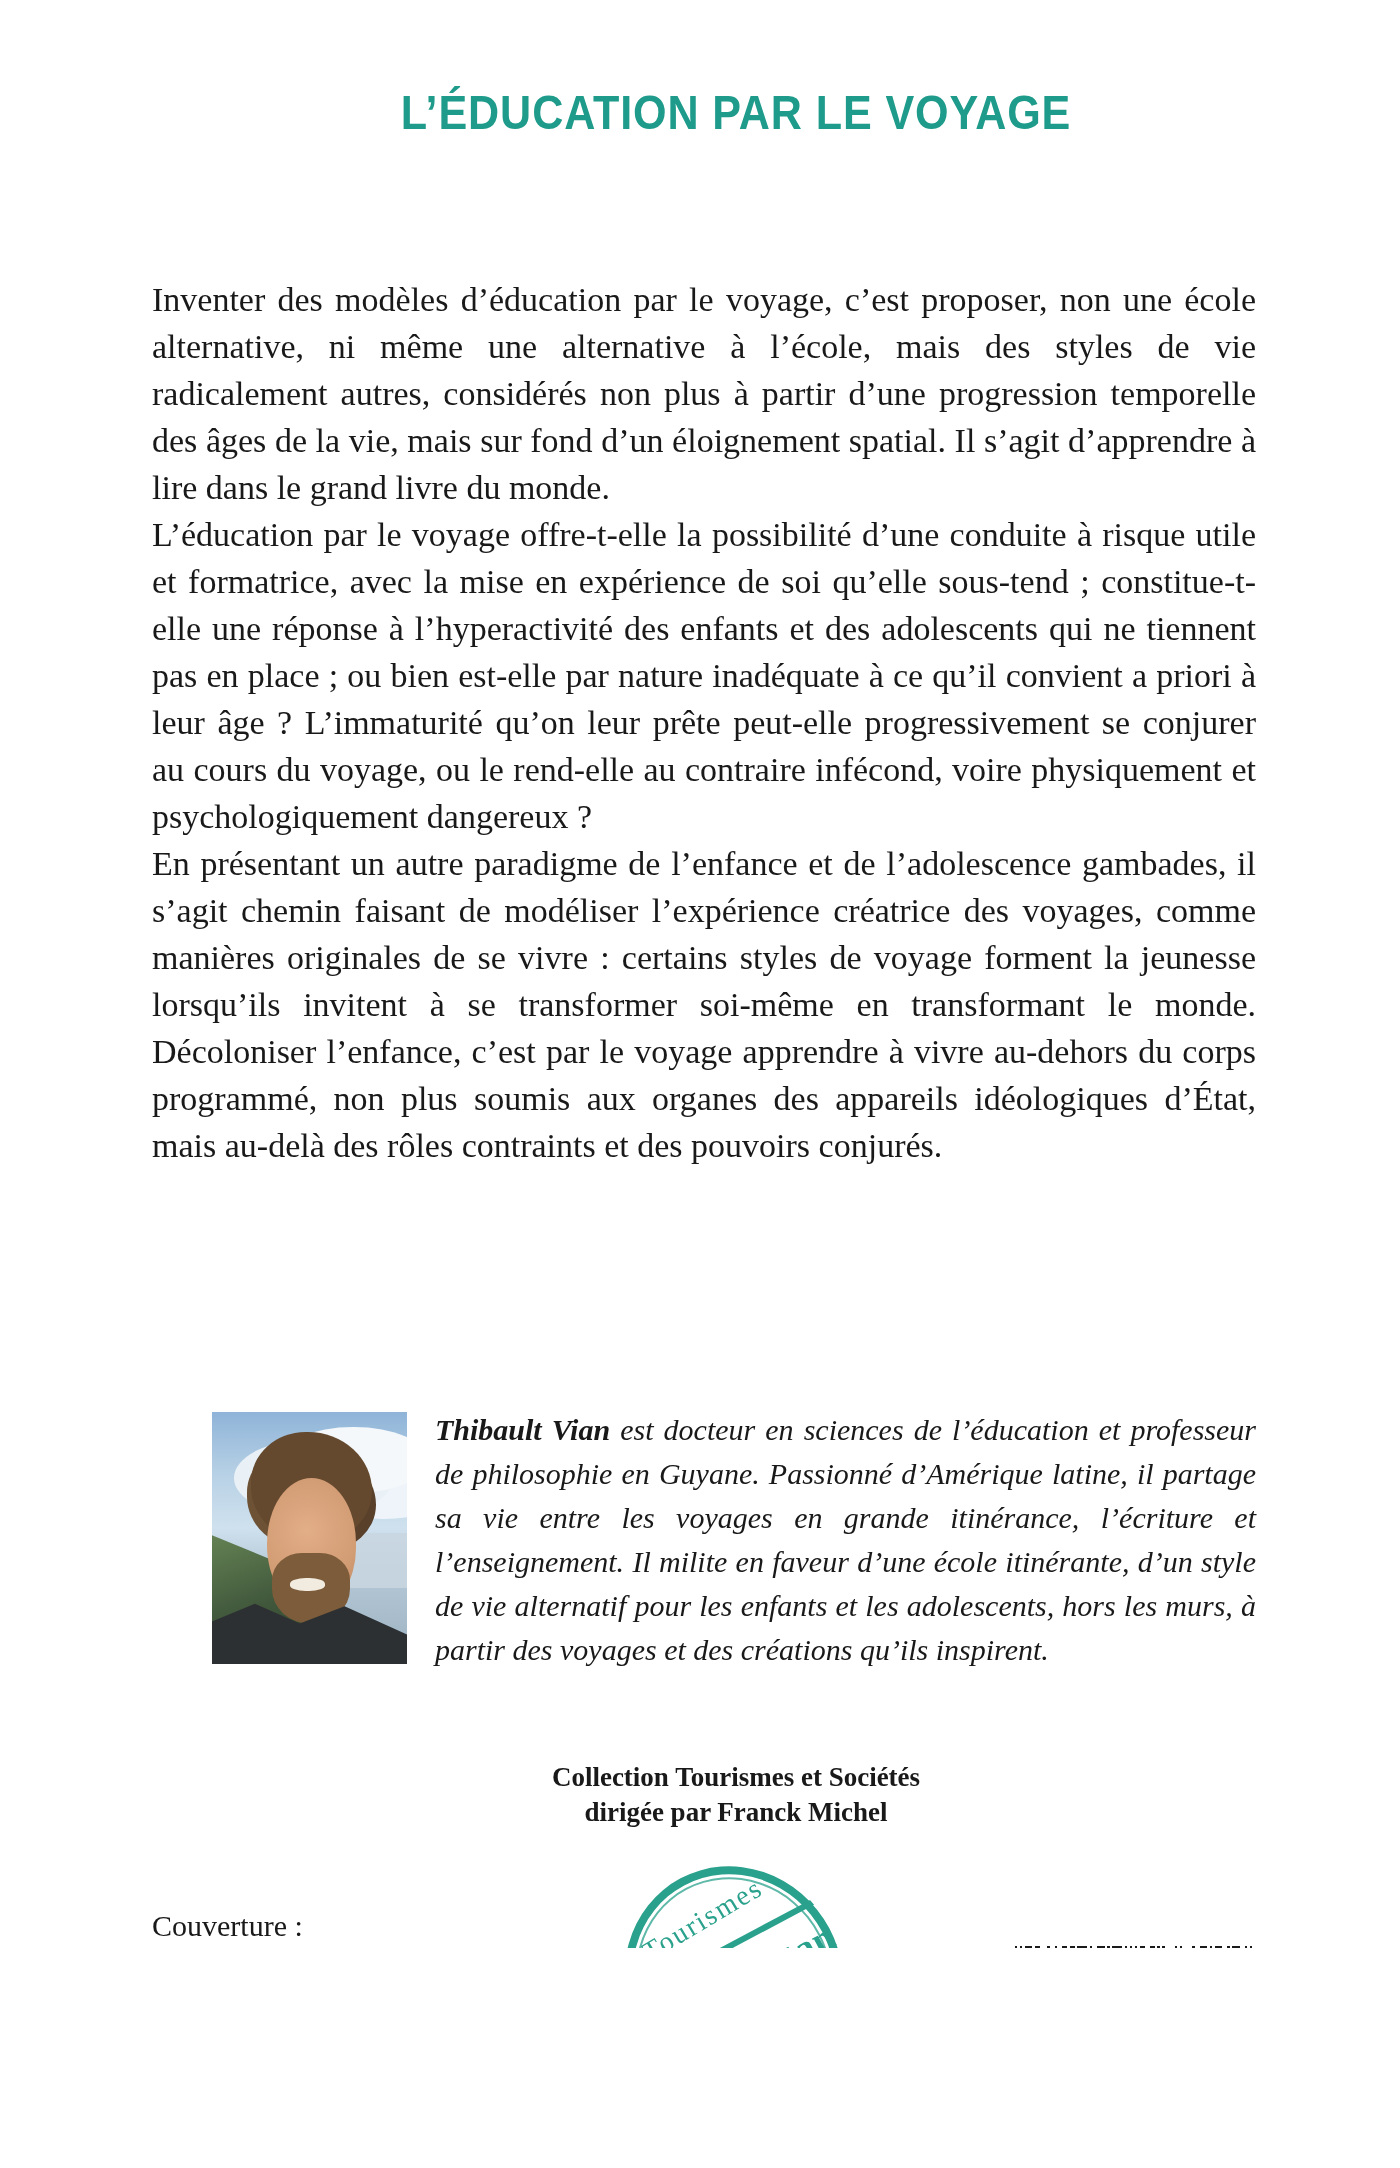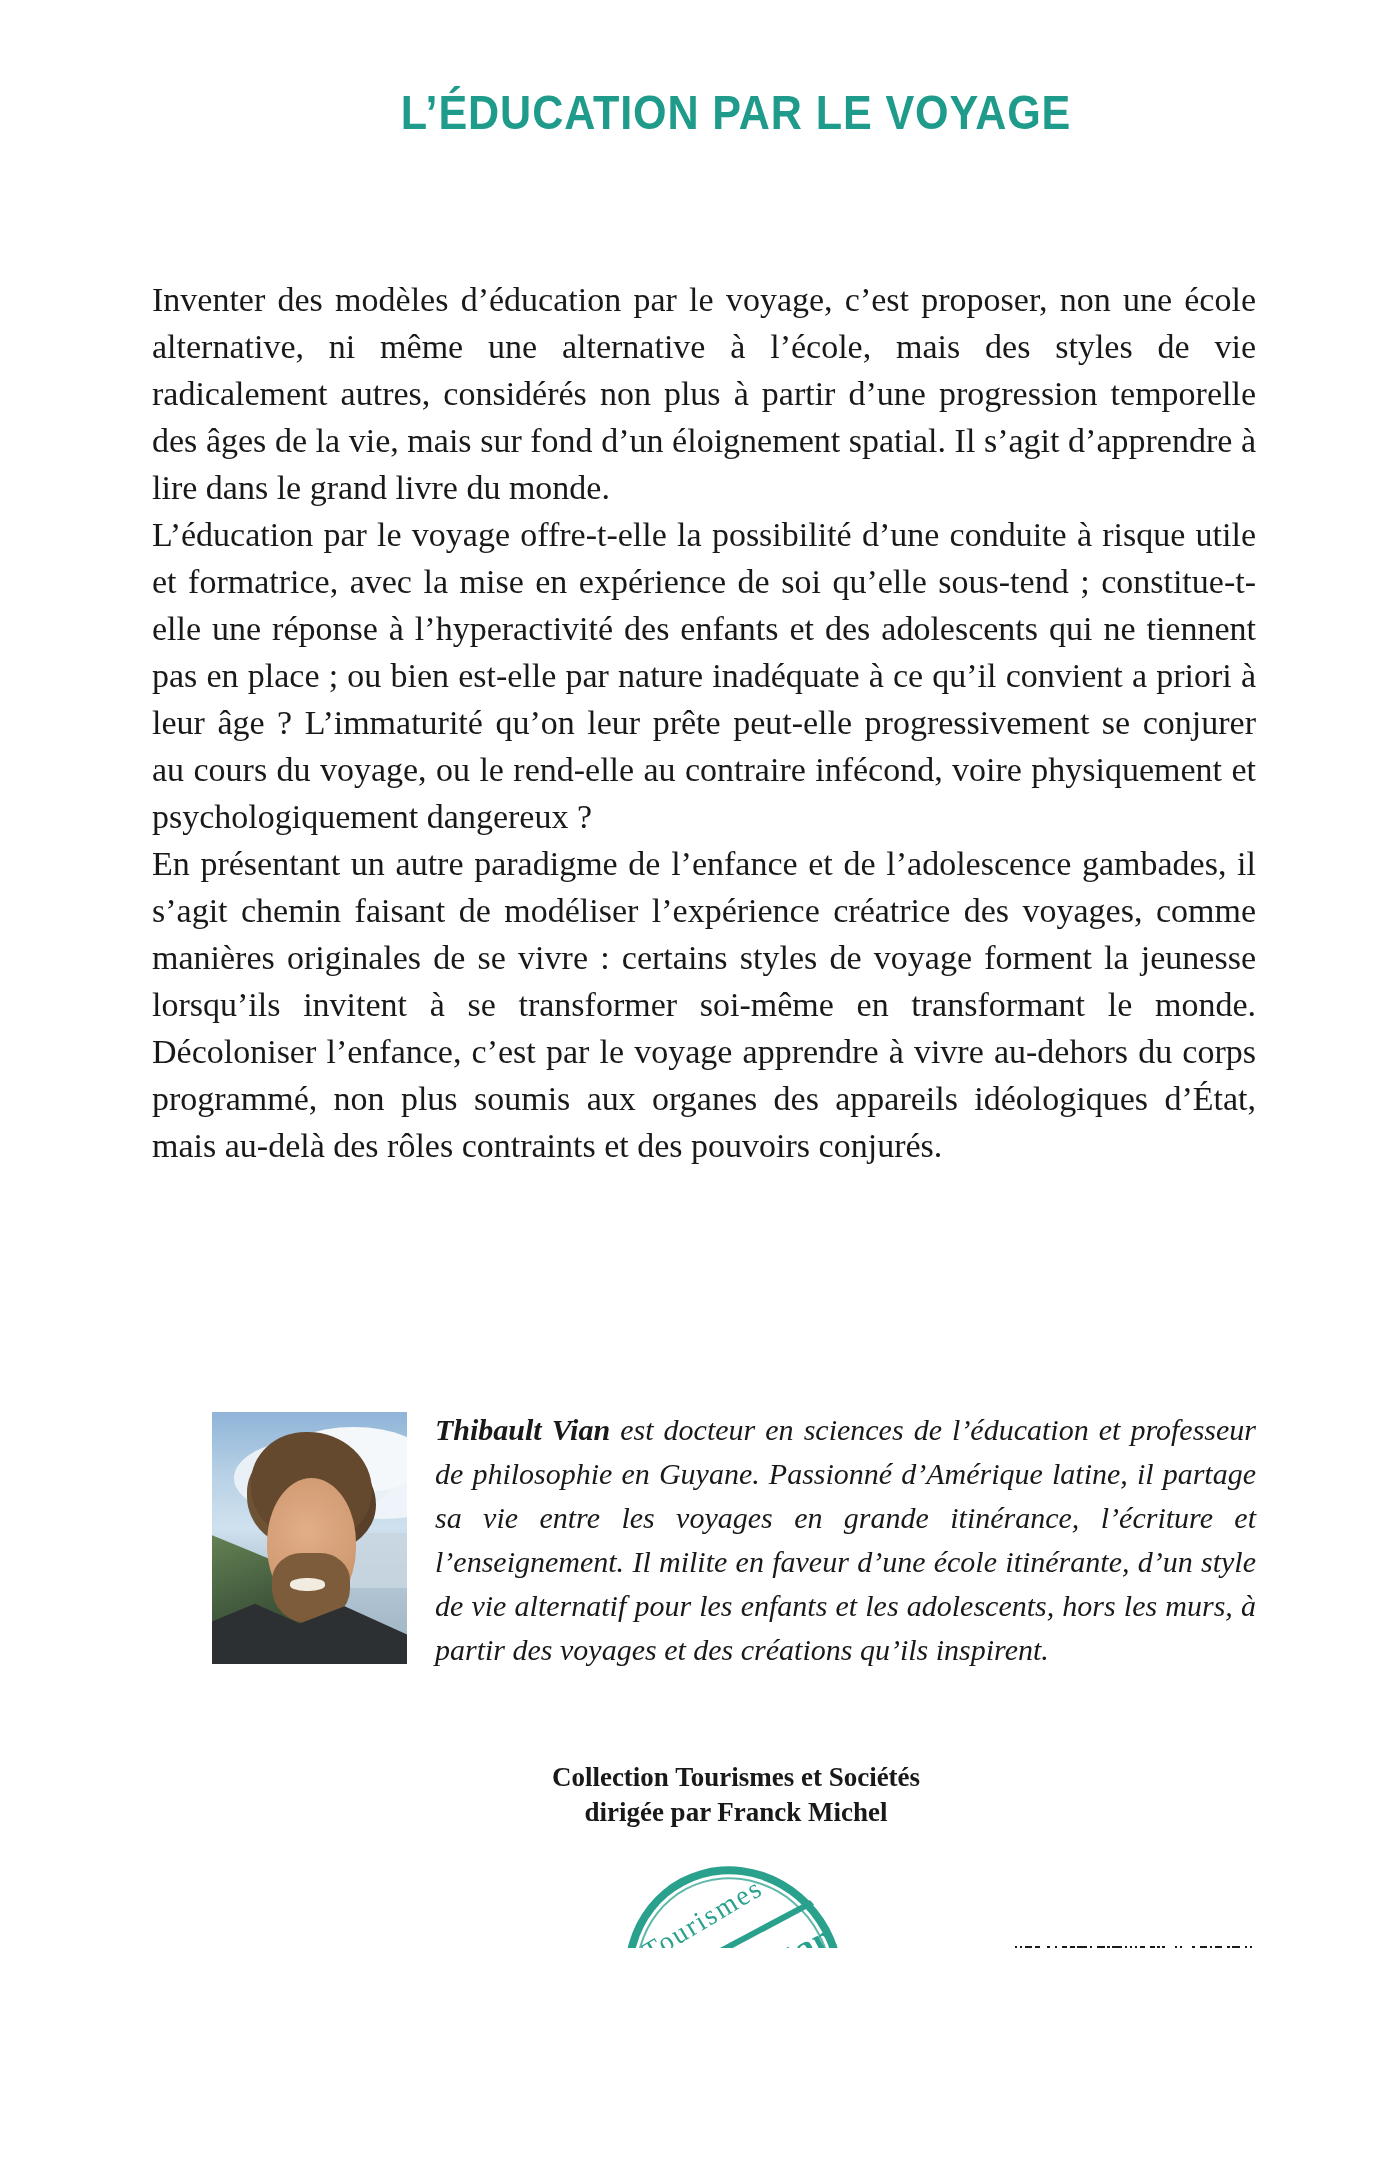--- a/index.html
+++ b/index.html
@@ -122,20 +122,24 @@
       <div class="stamp-ring1"></div>
       <div class="stamp-ring2"></div>
       <div class="stamp-top">Tourismes</div>
       <div class="stamp-band">
         <span>L’Harmattan</span>
       </div>
       <div class="stamp-bottom">et Sociétés</div>
     </div>
   </div>
 
+  <div class="credits">
+    <div>Couverture :</div>
+    <div>photographie de l’auteur</div>
+  </div>
 
   <div class="isbn">ISBN : 978-2-343-16654-4</div>
   <div class="price">71 €</div>
 
   <div class="barcode-bars">
       <div style="position: absolute; top: 0px; left: 0px; width: 2.49px; height: 118px; background: rgb(27, 27, 27);"></div>
       <div style="position: absolute; top: 0px; left: 4.99px; width: 2.49px; height: 118px; background: rgb(27, 27, 27);"></div>
       <div style="position: absolute; top: 0px; left: 9.98px; width: 7.48px; height: 107px; background: rgb(27, 27, 27);"></div>
       <div style="position: absolute; top: 0px; left: 19.96px; width: 4.99px; height: 107px; background: rgb(27, 27, 27);"></div>
       <div style="position: absolute; top: 0px; left: 32.43px; width: 2.49px; height: 107px; background: rgb(27, 27, 27);"></div>

